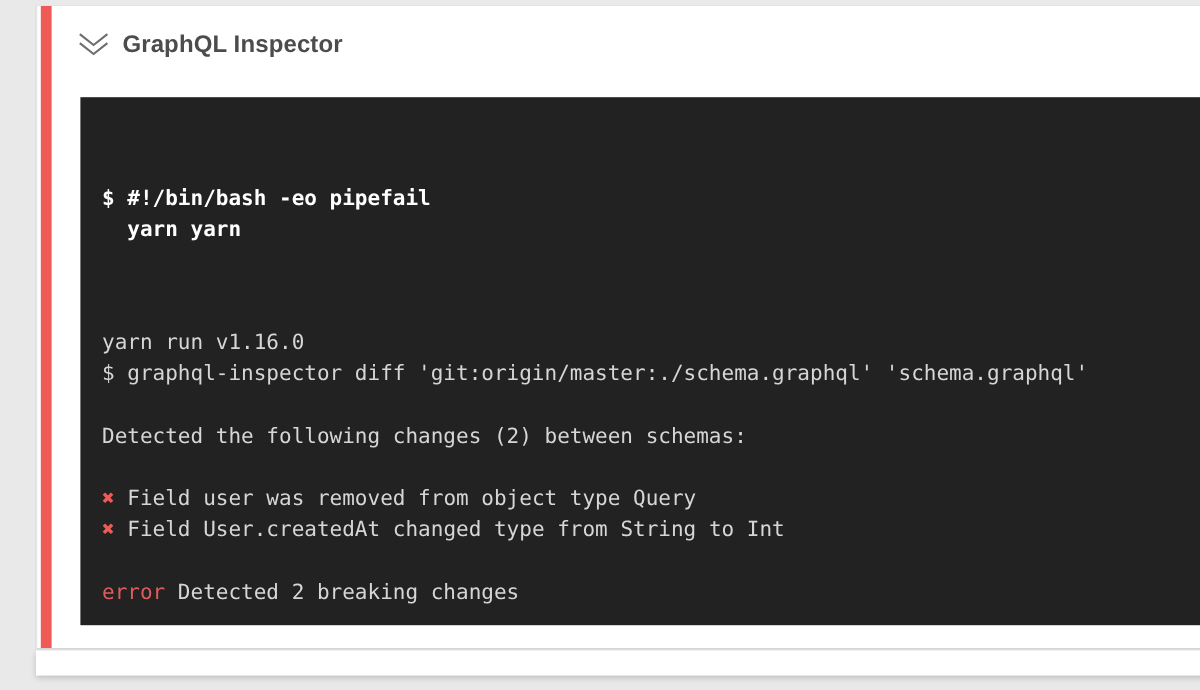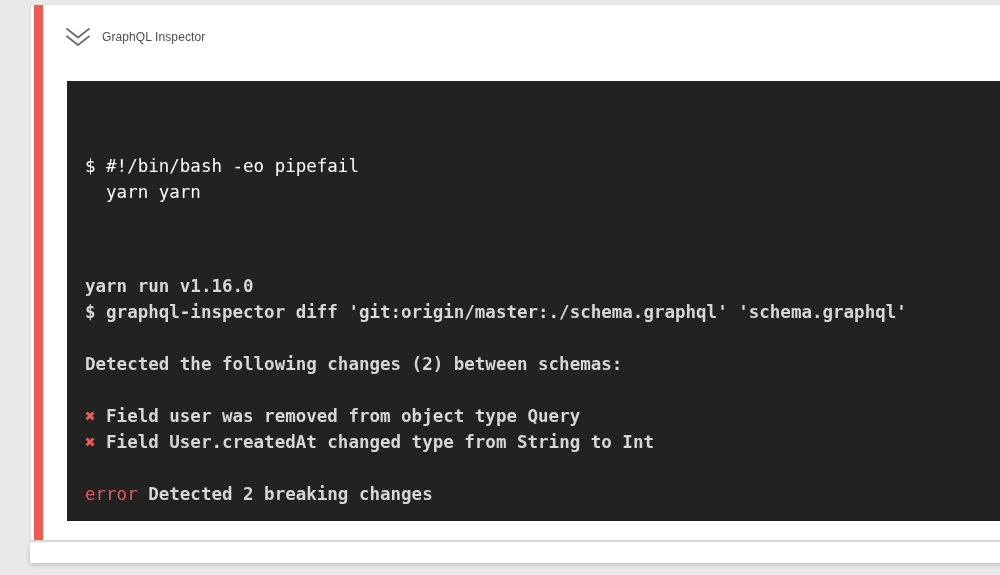--- a/index.html
+++ b/index.html
@@ -31,42 +31,42 @@
   .card-header {
     position: absolute;
     left: 34px; top: 18px; height: 28px;
     display: flex; align-items: center;
     gap: 11px;
     cursor: pointer;
   }
   .chevron-icon { display: inline-flex; }
   .chevron-icon svg { display: block; }
   .step-title {
-    font-size: 12px;
-    font-weight: normal;
+    font-size: 20px;
+    font-weight: bold;
     color: #4c4c4c;
     letter-spacing: 0.1px;
   }
   .terminal {
     position: absolute;
     left: 36px; top: 76px; right: 0;
     height: 440px;
     background: var(--terminal-bg, #222222);
     padding: 20px 0 0 18px;
     box-sizing: border-box;
     overflow: hidden;
     font-family: "DejaVu Sans Mono", "Liberation Mono", monospace;
     font-size: 17.5px;
     line-height: 26px;
     white-space: pre;
   }
   .cmd-block { margin-bottom: 16px; }
   .term-line { height: 26px; }
-  .seg-bold  { color: var(--terminal-bold, #ffffff); font-weight: normal; }
-  .seg-plain { color: var(--terminal-text, #d6d6d6); font-weight: bold; }
+  .seg-bold  { color: var(--terminal-bold, #ffffff); font-weight: bold; }
+  .seg-plain { color: var(--terminal-text, #d6d6d6); }
   .seg-error { color: var(--error, #e05c5c); }
   .seg-cross { color: var(--accent, #ee5a55); }
   #next-card {
     left: 30px; top: 542px;
     width: 995px; height: 21px;
     box-shadow: 0 2px 5px rgba(0,0,0,0.18);
   }
 </style>
 </head>
 <body>

